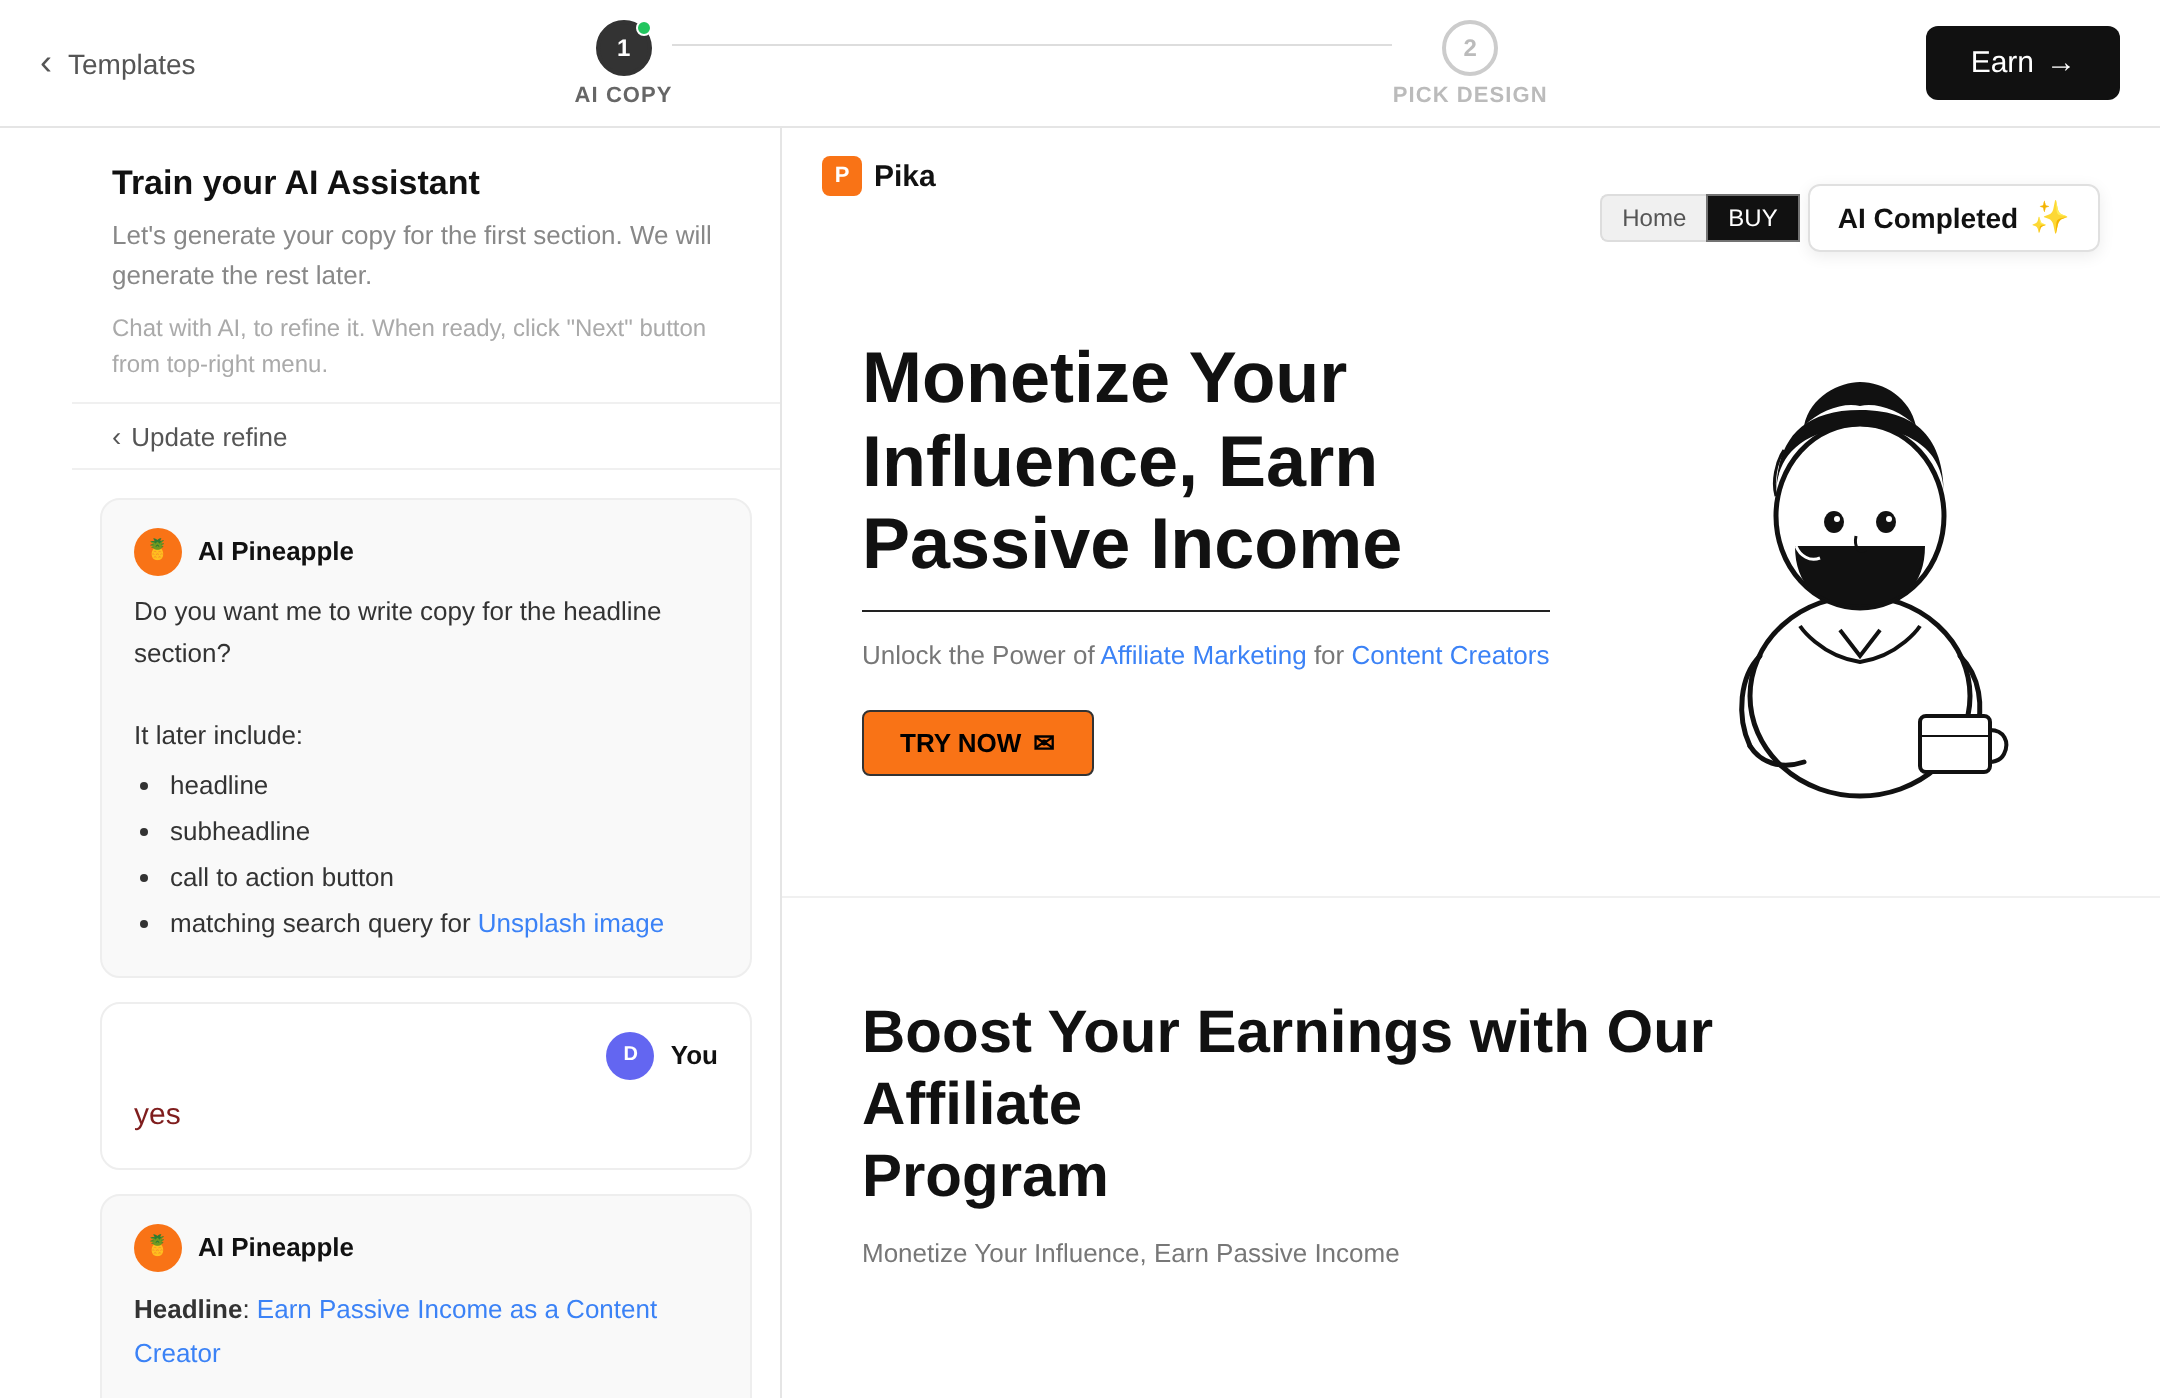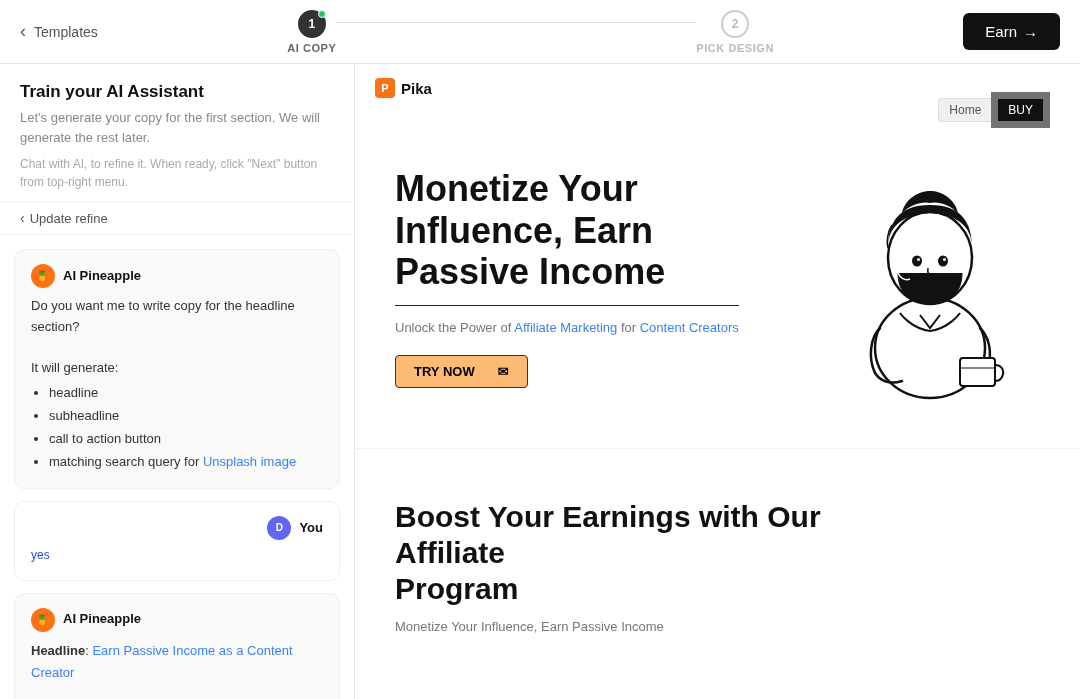--- a/index.html
+++ b/index.html
@@ -92,20 +92,21 @@
       cursor: pointer;
       display: flex;
       align-items: center;
       gap: 6px;
     }
 
     
     .main {
       display: flex;
       height: calc(699px - 64px);
+      padding-left: 36px;
     }
 
     
     .sidebar {
       width: 355px;
       min-width: 355px;
       border-right: 1px solid #e5e5e5;
       display: flex;
       flex-direction: column;
       overflow: hidden;
@@ -252,21 +253,21 @@
       border: 1px solid #ddd;
       border-right: none;
       cursor: pointer;
     }
     .nav-link:first-child { border-radius: 4px 0 0 4px; }
     .buy-btn {
       font-size: 12px;
       color: #fff;
       background: #111;
       padding: 4px 10px;
-      border: 7px solid #737373;
+      border: 1px solid #737373;
       cursor: pointer;
     }
     .ai-badge {
       display: flex;
       align-items: center;
       gap: 6px;
       background: rgba(255,255,255,0.95);
       border: 1px solid #e0e0e0;
       border-radius: 6px;
       padding: 6px 14px;
@@ -326,29 +327,29 @@
       margin-bottom: 14px;
     }
     .hero-sub {
       font-size: 13px;
       color: #777;
       margin-bottom: 20px;
     }
     .hero-sub .hl { color: #3b82f6; }
     .try-btn {
       border: 1.5px solid #333;
-      background: #fdba74;
+      background: #f97316;
       border-radius: 4px;
       padding: 8px 18px;
       font-size: 13px;
       font-weight: 600;
       cursor: pointer;
       display: inline-flex;
       align-items: center;
-      gap: 23px;
+      gap: 6px;
     }
     .hero-illustration {
       width: 220px;
       height: 260px;
       display: flex;
       align-items: center;
       justify-content: center;
     }
 
     
@@ -420,38 +421,38 @@
       <div class="chat-bubble ai">
         <div class="bubble-header">
           <div class="bubble-avatar">
             <span>🍍</span>
           </div>
           <span class="bubble-name">AI Pineapple</span>
         </div>
         <div>
           <p>Do you want me to write copy for the headline section?</p>
           <br>
-          <p>It will generate:</p>
+          <p>It later include:</p>
           <ul class="bullet-list">
             <li>headline</li>
             <li>subheadline</li>
             <li>call to action button</li>
             <li>matching search query for <span class="highlight-blue">Unsplash image</span></li>
           </ul>
         </div>
       </div>
 
       <div class="chat-bubble user">
         <div class="user-bubble-header">
           <div class="bubble-avatar user-av">
             <span>D</span>
           </div>
           <span class="bubble-name">You</span>
         </div>
-        <div style="color:#1d4ed8; font-size:12px;">yes</div>
+        <div style="color:#7f1d1d; font-size:15px;">yes</div>
       </div>
 
       <div class="chat-bubble ai">
         <div class="bubble-header">
           <div class="bubble-avatar">
             <span>🍍</span>
           </div>
           <span class="bubble-name">AI Pineapple</span>
         </div>
         <div style="font-size:13px; line-height:1.7;">
@@ -474,20 +475,24 @@
 
       <div class="pika-brand">
         <div class="pika-logo">P</div>
         <span>Pika</span>
       </div>
 
       <div class="ai-completed-bar">
         <div class="nav-links">
           <span class="nav-link">Home</span>
           <span class="buy-btn">BUY</span>
+        </div>
+        <div class="ai-badge">
+          <span>AI Completed</span>
+          <span style="font-size:16px;">✨</span>
         </div>
       </div>
 
       <div class="hero-section">
         <div class="hero-text">
           <div class="hero-heading">
             Monetize Your<br>Influence, Earn<br>Passive Income
           </div>
           <div class="hero-divider"></div>
           <div class="hero-sub">

